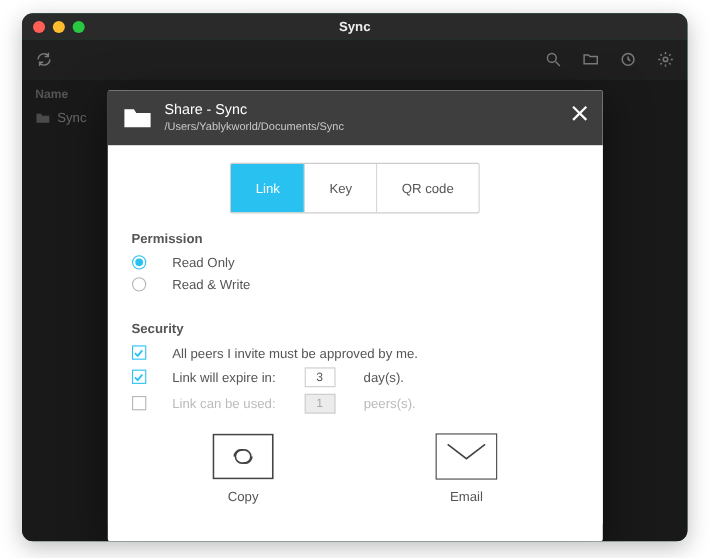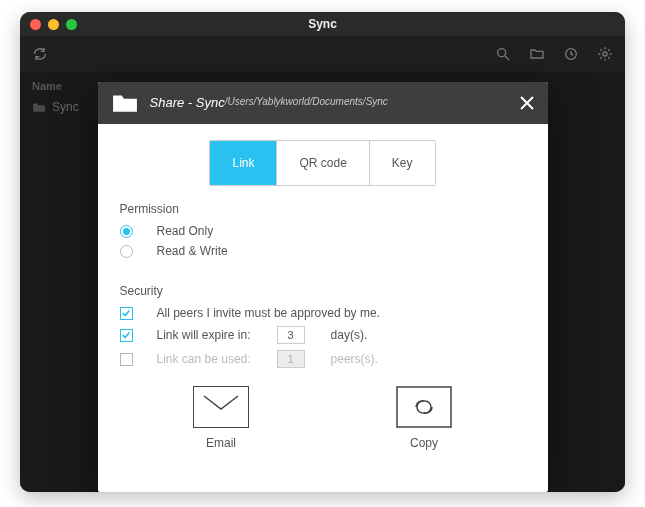--- a/index.html
+++ b/index.html
@@ -22,35 +22,35 @@
   .sidebar { position: absolute; left: 0; top: 0; width: 100%; height: 100%; padding: 8px 12px; }
   .col-header { color: #999; font-size: 11px; font-weight: 600; margin-bottom: 8px; }
   .file-row { display: flex; align-items: center; gap: 6px; color: #bbb; font-size: 12px; }
   .file-row svg { fill: #888; }
 
   .overlay { position: absolute; left: 0; top: 0; right: 0; bottom: 0; background: rgba(0,0,0,0.45); display: flex; justify-content: center; padding-top: 10px; }
 
   .modal { width: 450px; background: #fff; box-shadow: 0 10px 40px rgba(0,0,0,0.5); display: flex; flex-direction: column; border-radius: 2px; overflow: hidden; }
   .modal-header { background: #3e3e3e; color: #fff; display: flex; align-items: center; padding: 10px 14px; gap: 12px; position: relative; }
   .modal-header .folder-ico { width: 26px; height: 22px; }
-  .modal-header .h-text { display: flex; flex-direction: row; line-height: 1.3; font-style: italic; }
+  .modal-header .h-text { display: flex; flex-direction: column; line-height: 1.3; }
   .modal-header .h-title { font-size: 13px; font-weight: 500; }
   .modal-header .h-path { font-size: 10px; color: #c8c8c8; }
   .close-btn { position: absolute; right: 12px; top: 12px; width: 18px; height: 18px; cursor: pointer; }
   .close-btn svg { stroke: #fff; }
 
   .modal-body { padding: 12px 22px 18px; background: #fff; }
 
   .seg { display: flex; justify-content: center; margin: 4px auto 16px; }
   .seg-group { display: inline-flex; border: 1px solid #ccc; border-radius: 2px; overflow: hidden; }
   .seg-item { padding: 15px 22px; font-size: 12px; color: #555; cursor: pointer; border-right: 1px solid #ccc; background: #fff; }
   .seg-item:last-child { border-right: none; }
   .seg-item.active { background: #29c2f0; color: #fff; }
 
-  .section-label { font-size: 12px; font-weight: 400; color: #555; margin: 4px 0 8px; }
+  .section-label { font-size: 12px; font-weight: 700; color: #555; margin: 4px 0 8px; }
 
   .radio-row, .check-row { display: flex; align-items: center; gap: 24px; font-size: 12px; color: #555; margin: 3px 0 6px; }
   .radio-box { width: 13px; height: 13px; border: 1px solid #29c2f0; border-radius: 50%; display: flex; align-items: center; justify-content: center; }
   .radio-box.checked::after { content: ""; width: 7px; height: 7px; border-radius: 50%; background: #29c2f0; }
   .radio-box.grey { border-color: #b5b5b5; }
   .check-box { width: 13px; height: 13px; border: 1px solid #b5b5b5; display: flex; align-items: center; justify-content: center; }
   .check-box.on { border-color: #29c2f0; }
   .check-box.on svg { stroke: #29c2f0; }
   .check-box svg { width: 10px; height: 10px; stroke: transparent; stroke-width: 2; fill: none; }
 
@@ -133,22 +133,22 @@
                 <line x1="15" y1="3" x2="3" y2="15" stroke-width="2"></line>
               </svg>
           </div>
         </div>
 
         <div class="modal-body">
 
           <div class="seg">
             <div class="seg-group">
               <div class="seg-item active">Link</div>
+              <div class="seg-item">Key</div>
               <div class="seg-item">QR code</div>
-              <div class="seg-item">Key</div>
             </div>
           </div>
 
           <div class="section-label">Permission</div>
 
           <div class="radio-row">
             <span class="radio-box checked"></span>
             <span>Read Only</span>
           </div>
           <div class="radio-row">
@@ -185,37 +185,37 @@
                 <svg viewBox="0 0 12 12">
                   <polyline points="2,6 5,9 10,3"></polyline>
                 </svg>
               </span>
             <span class="muted">Link can be used:</span>
             <input class="inline-input disabled" disabled="" value="1" style="">
             <span class="muted">peers(s).</span>
           </div>
 
           <div class="actions">
+            <div class="action">
+              <div class="icon-box copy">
+                <svg width="56" height="42" viewBox="0 0 56 42">
+                  <rect x="1" y="1" width="54" height="40" fill="none" stroke="#444" stroke-width="1.5"></rect>
+                  <path d="M20 21a6 6 0 0 1 6-6h3a6 6 0 0 1 0 12h-1" fill="none" stroke="#444" stroke-width="1.5"></path>
+                  <path d="M36 21a6 6 0 0 1-6 6h-3a6 6 0 0 1 0-12h1" fill="none" stroke="#444" stroke-width="1.5"></path>
+                </svg>
+              </div>
+              <span class="action-label">Copy</span>
+            </div>
             <div class="action">
               <div class="icon-box">
                 <svg width="36" height="24" viewBox="0 0 36 24">
                     <polyline points="1,1 18,14 35,1" fill="none" stroke="#444" stroke-width="1.5"></polyline>
                   </svg>
               </div>
               <span class="action-label">Email</span>
             </div>
-            <div class="action">
-              <div class="icon-box copy">
-                <svg width="56" height="42" viewBox="0 0 56 42">
-                  <rect x="1" y="1" width="54" height="40" fill="none" stroke="#444" stroke-width="1.5"></rect>
-                  <path d="M20 21a6 6 0 0 1 6-6h3a6 6 0 0 1 0 12h-1" fill="none" stroke="#444" stroke-width="1.5"></path>
-                  <path d="M36 21a6 6 0 0 1-6 6h-3a6 6 0 0 1 0-12h1" fill="none" stroke="#444" stroke-width="1.5"></path>
-                </svg>
-              </div>
-              <span class="action-label">Copy</span>
-            </div>
           </div>
 
         </div>
       </div>
     </div>
   </div>
 </div>
 
 </body></html>

